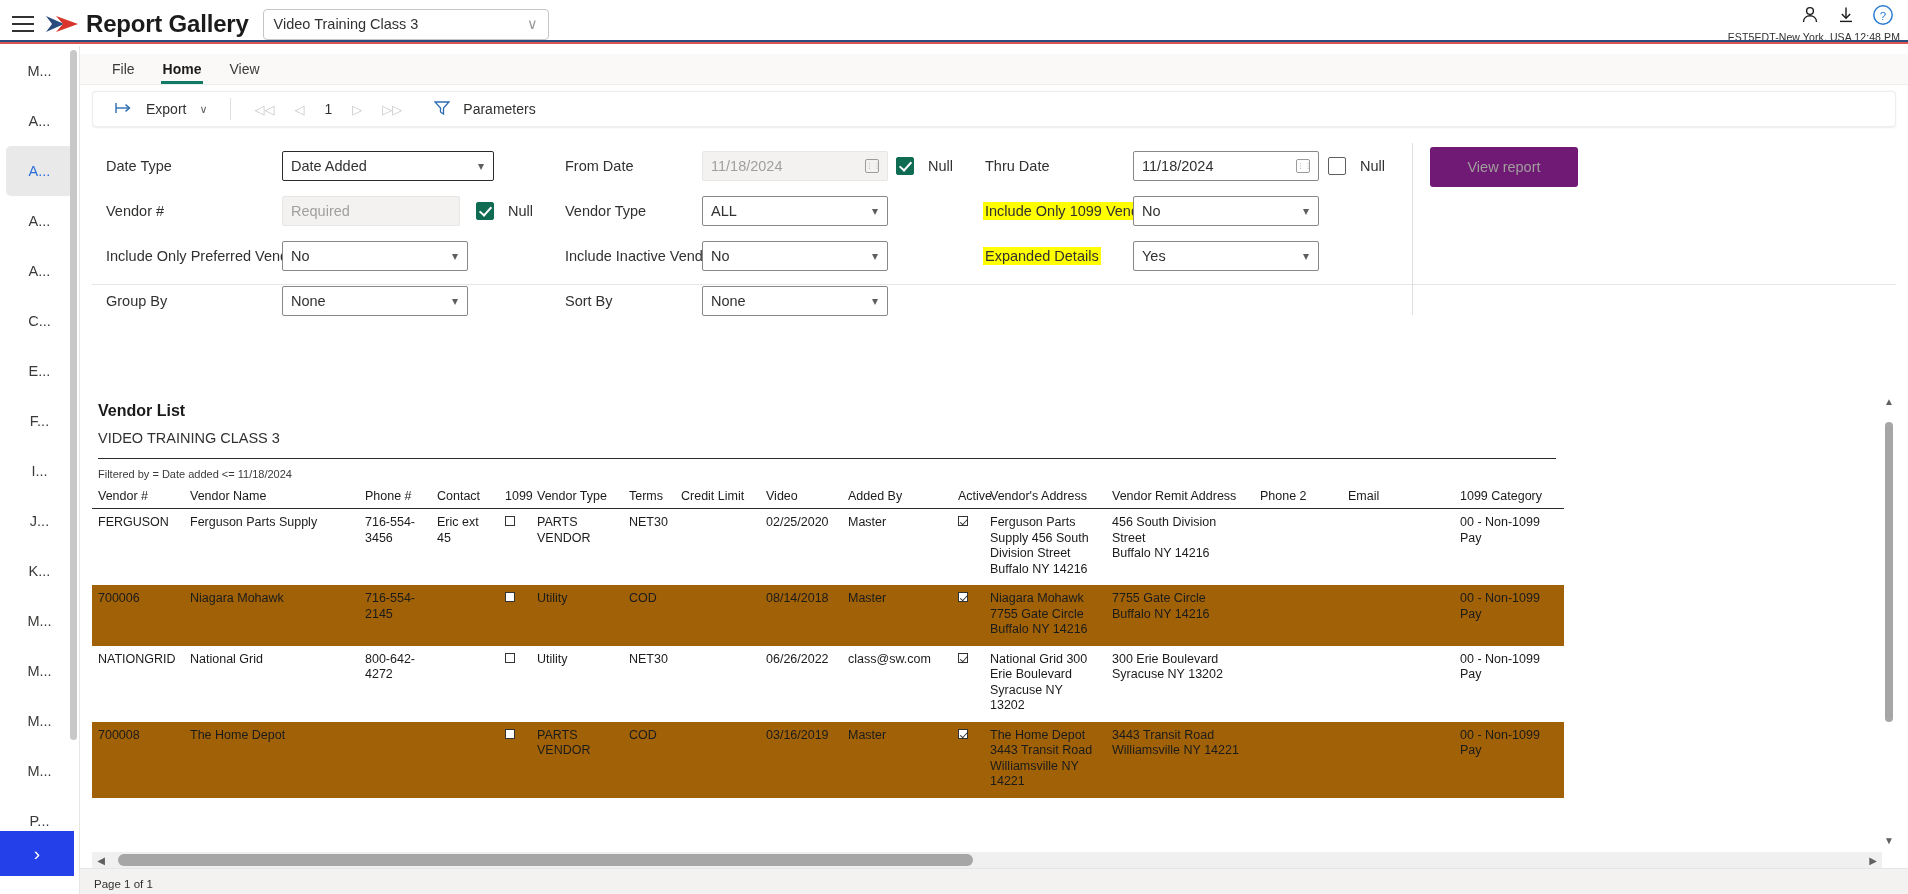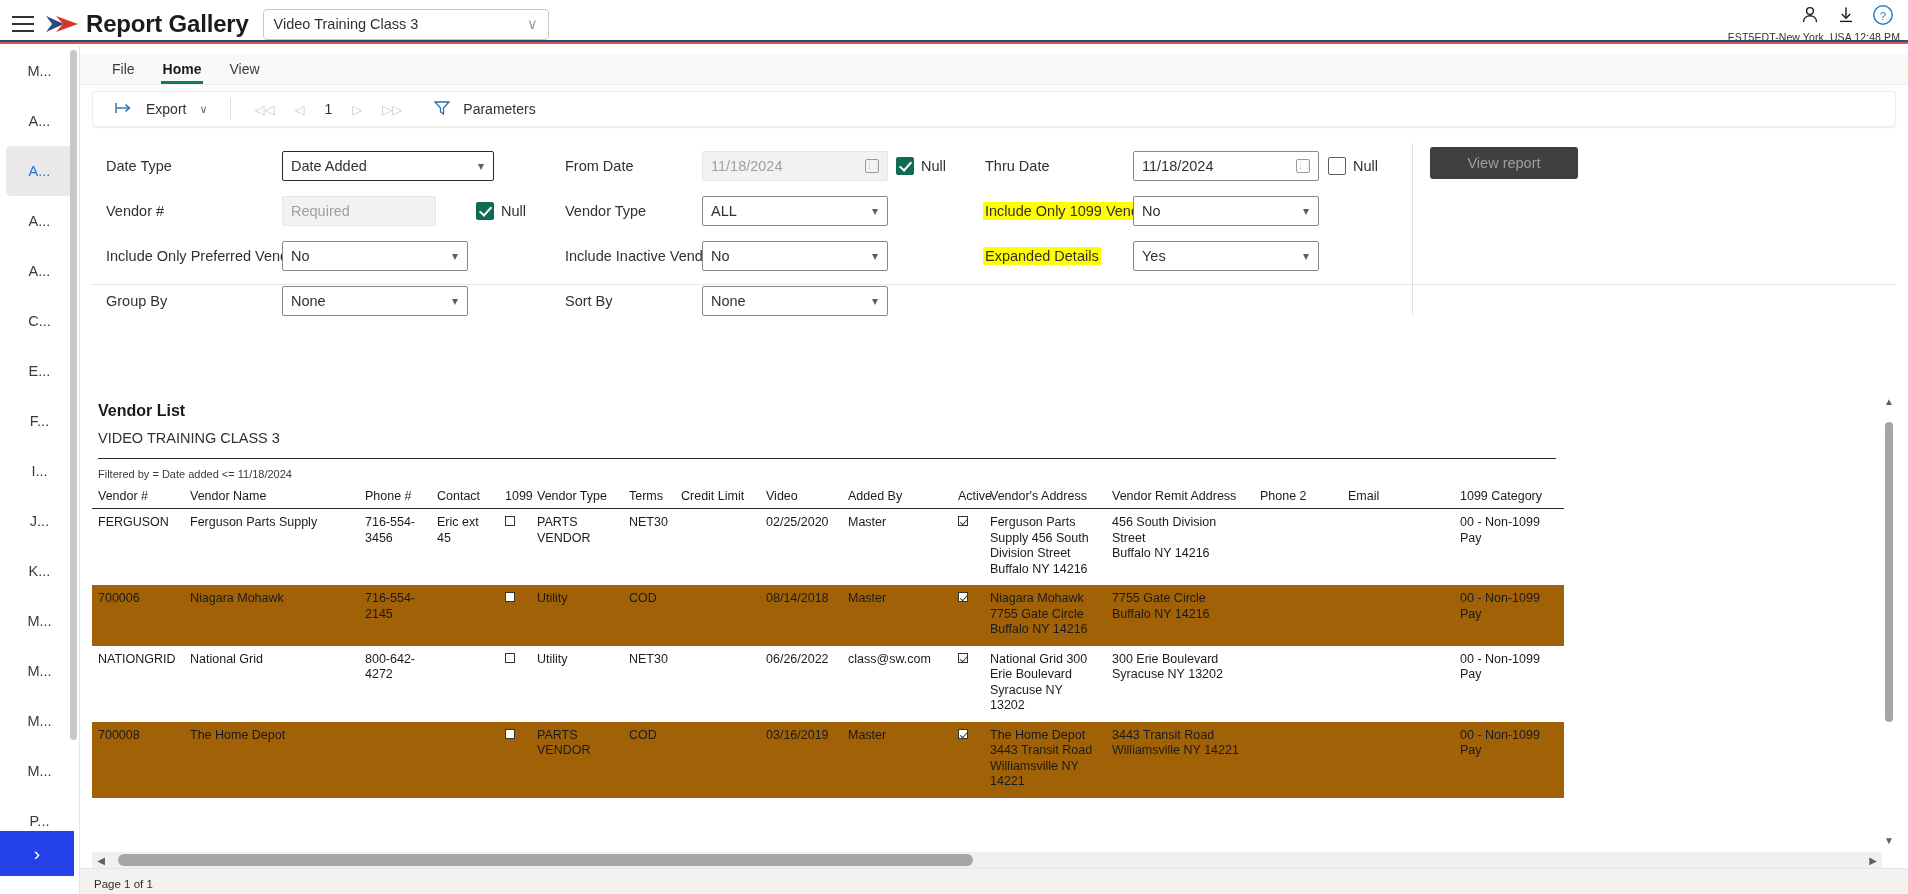--- a/index.html
+++ b/index.html
@@ -125,32 +125,32 @@
     cursor: pointer;
   }
   .pctl.focused { border: 1.5px solid #2b2b2b; }
   .pctl.disabled { background:#f3f2f1; border-color:#e8e6e4; color:#a19f9d; cursor:default; }
   .pctl .chev { position:absolute; right: 9px; color:#605e5c; font-size:12px; }
   .pctl .calico {
     position:absolute; right: 8px; width:14px; height:14px;
     border:1px solid #9b9b9b; border-radius:2px; color:#9b9b9b;
     font-size:7px; line-height:12px; text-align:center; letter-spacing:0.5px;
   }
-  .nullgrp { position:absolute; top:50%; transform:translateY(-50%); display:flex; align-items:center; gap:7px; cursor:pointer;}
+  .nullgrp { position:absolute; top:50%; transform:translateY(-50%); display:flex; align-items:center; gap:14px; cursor:pointer;}
   .cbx { width:18px; height:18px; border:1.5px solid #605e5c; background:#fff; border-radius:2px; }
   .cbx.checked { background:#0f6b52; border-color:#0f6b52; position:relative; }
   .cbx.checked::after {
     content:""; position:absolute; left:5px; top:1px; width:5px; height:10px;
     border: solid #fff; border-width: 0 2px 2px 0; transform: rotate(42deg);
   }
   .nulltxt { font-size:14.5px; color:#323130; }
   #vdivider { position:absolute; left: 1320px; top: 6px; width:1px; height: 172px; background:#e1dfdd; }
   #viewreport {
-    position:absolute; left: 1338px; top: 10px; width: 148px; height: 32px;
-    background:#404040; color:#a19f9d; border-radius:3px;
+    position:absolute; left: 1338px; top: 10px; width: 148px; height: 40px;
+    background:#701a75; color:#a19f9d; border-radius:3px;
     display:flex; align-items:center; justify-content:center; font-size:14.5px; cursor:default;
   }
 
   
   #reportarea {
     position:absolute; left: 12px; right: 12px; top: 350px; bottom: 26px;
     overflow: hidden;
   }
   #rpt-head { padding: 6px 0 0 6px; }
   #rpt-title { font-size: 16px; font-weight: bold; color:#1b1b1b; }
@@ -362,21 +362,21 @@
         <span class="calico">⋮⋮</span>
       </div>
       <div class="nullgrp" style="left:1236px;">
         <span class="cbx"></span>
         <span class="nulltxt">Null</span>
       </div>
     </div>
 
     <div class="prow" style="top:51px;">
       <span class="plabel" style="left:14px;">Vendor #</span>
-      <div class="pctl disabled" style="left:190px; width:154px;">
+      <div class="pctl disabled" style="left:190px; width:178px;">
         <span>Required</span>
       </div>
       <div class="nullgrp" style="left:384px;">
         <span class="cbx checked"></span>
         <span class="nulltxt">Null</span>
       </div>
       <span class="plabel" style="left:473px;">Vendor Type</span>
       <div class="pctl" style="left:610px; width:186px;">
         <span>ALL</span>
         <span class="chev">▾</span>

